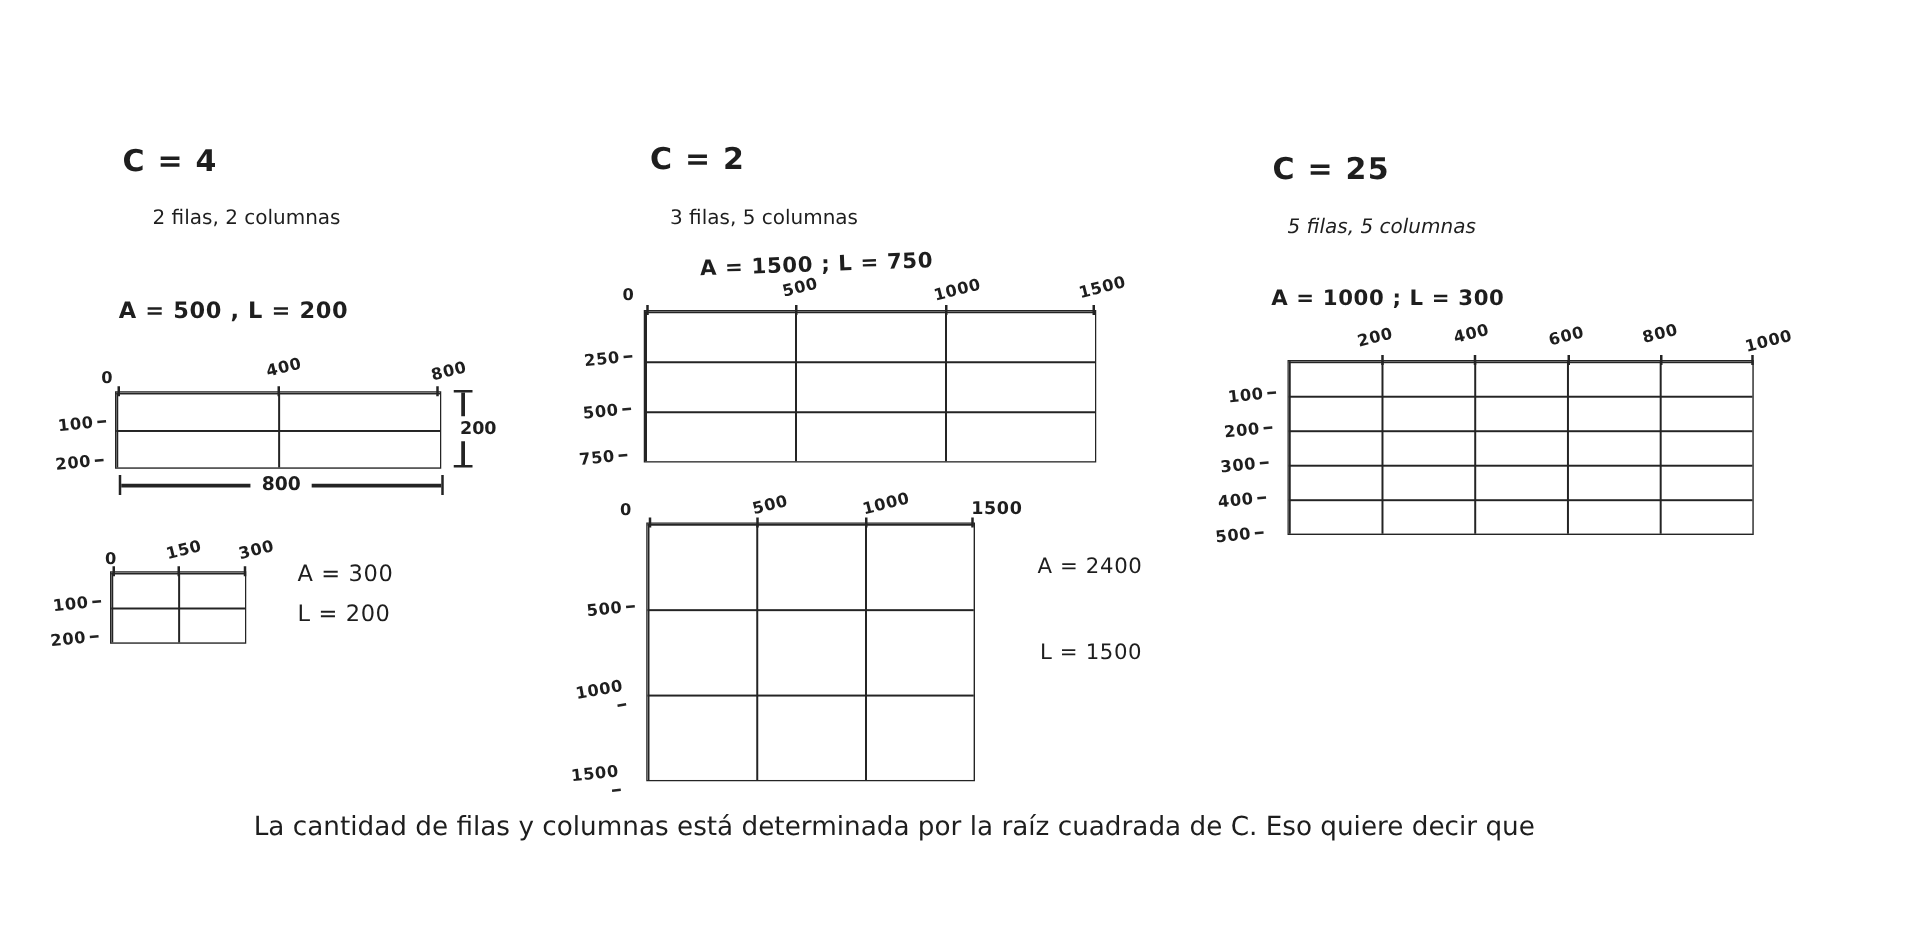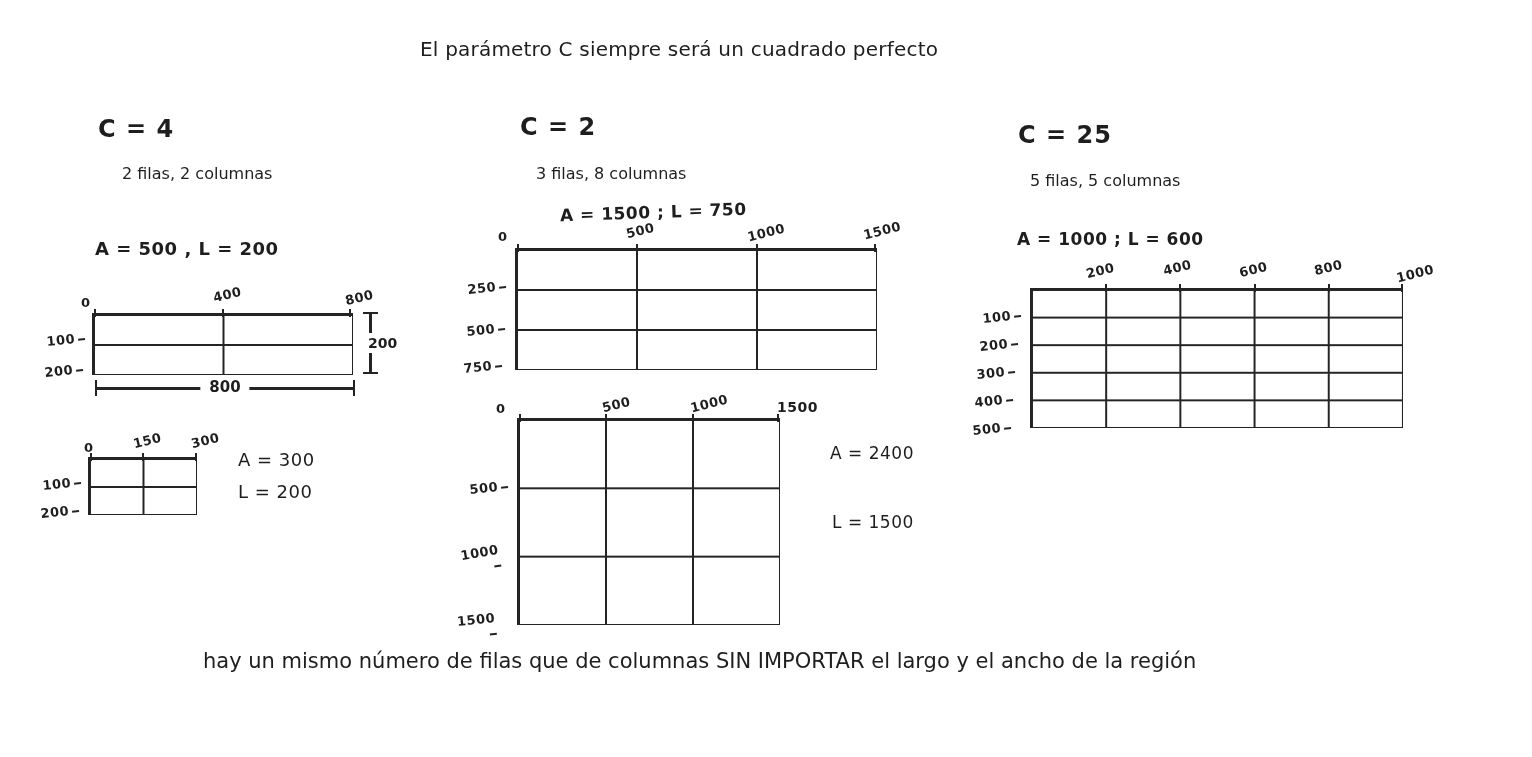--- a/index.html
+++ b/index.html
@@ -67,21 +67,20 @@
   .dim-v-label {
     position:absolute; top:50%; left:4px; transform:translateY(-50%);
     background:#ffffff; padding:2px 1px; font-size:14px; font-weight:700;
   }
 </style>
 </head>
 <body>
 
 <div class="page">
 
-  <div class="abs title" style="left:420px; top:37px;">El parámetro C siempre será un cuadrado perfecto</div>
 
   <div class="abs c-header" style="left:98px; top:115px;">C = 4</div>
   <div class="abs subheader" style="left:122px; top:164px;">2 filas, 2 columnas</div>
   <div class="abs params" style="left:95px; top:238px;">A = 500 ,  L = 200</div>
 
   <div class="plot n2" style="left:92px; top:313px; width:261px; height:62px;">
     <span class="xlab" style="left:-12px; top:-19px;">0</span>
     <span class="xlab rot" style="left:120px; top:-27px;">400</span>
     <span class="xlab rot" style="left:252px; top:-24px;">800</span>
     <i class="xtm" style="left:1px;"></i>
@@ -105,21 +104,21 @@
     <i class="xtm" style="left:1px;"></i>
     <i class="xtm" style="left:53px;"></i>
     <i class="xtm" style="left:106px;"></i>
     <span class="ylab" style="left:-48px; top:18px;">100</span>
     <span class="ylab" style="left:-50px; top:46px;">200</span>
   </div>
   <div class="abs side-label" style="left:238px; top:449px; font-size:18px;">A = 300</div>
   <div class="abs side-label" style="left:238px; top:481px; font-size:18px;">L = 200</div>
 
   <div class="abs c-header" style="left:520px; top:113px;">C = 2</div>
-  <div class="abs subheader" style="left:536px; top:164px;">3 filas, 8 columnas</div>
+  <div class="abs subheader" style="left:536px; top:164px;">3 filas, 5 columnas</div>
   <div class="abs params" style="left:560px; top:202px; font-size:17px; transform:rotate(-2deg);">A = 1500 ;  L = 750</div>
 
   <div class="plot n3" style="left:515px; top:248px; width:362px; height:122px;">
     <span class="xlab" style="left:-18px; top:-20px;">0</span>
     <span class="xlab rot" style="left:110px; top:-26px;">500</span>
     <span class="xlab rot" style="left:231px; top:-24px;">1000</span>
     <span class="xlab rot" style="left:347px; top:-26px;">1500</span>
     <i class="xtm" style="left:1px;"></i>
     <i class="xtm" style="left:120px;"></i>
     <i class="xtm" style="left:240px;"></i>
@@ -139,38 +138,38 @@
     <i class="xtm" style="left:174px;"></i>
     <i class="xtm" style="left:259px;"></i>
     <span class="ylab" style="left:-50px; top:61px;">500</span>
     <span class="ylab" style="left:-58px; top:126px; transform:rotate(-10deg);">1000</span>
     <span class="ylab" style="left:-62px; top:193px;">1500</span>
   </div>
   <div class="abs side-label" style="left:830px; top:443px;">A = 2400</div>
   <div class="abs side-label" style="left:832px; top:476px;margin-top:36px;">L = 1500</div>
 
   <div class="abs c-header" style="left:1018px; top:121px;">C = 25</div>
-  <div class="abs subheader" style="left:1030px; top:171px;">5 filas, 5 columnas</div>
-  <div class="abs params" style="left:1017px; top:229px; font-size:17px;">A = 1000 ;  L = 600</div>
+  <div class="abs subheader" style="left:1030px; top:171px;font-style:italic;">5 filas, 5 columnas</div>
+  <div class="abs params" style="left:1017px; top:229px; font-size:17px;">A = 1000 ;  L = 300</div>
 
   <div class="plot n5" style="left:1030px; top:288px; width:373px; height:140px; border-width:1.5px;">
     <span class="xlab rot" style="left:55px; top:-26px;">200</span>
     <span class="xlab rot" style="left:132px; top:-29px;">400</span>
     <span class="xlab rot" style="left:208px; top:-27px;">600</span>
     <span class="xlab rot" style="left:283px; top:-29px;">800</span>
     <span class="xlab rot" style="left:365px; top:-23px;">1000</span>
     <i class="xtm" style="left:74px;"></i>
     <i class="xtm" style="left:148px;"></i>
     <i class="xtm" style="left:223px;"></i>
     <i class="xtm" style="left:297px;"></i>
     <i class="xtm" style="left:370px;"></i>
     <span class="ylab" style="left:-50px; top:20px;">100</span>
     <span class="ylab" style="left:-53px; top:48px;">200</span>
     <span class="ylab" style="left:-56px; top:76px;">300</span>
     <span class="ylab" style="left:-58px; top:104px;">400</span>
     <span class="ylab" style="left:-60px; top:132px;">500</span>
   </div>
 
   <div class="abs" style="left:203px; top:646px;">
-    <div class="footer-line">hay un mismo número de filas que de columnas SIN IMPORTAR el largo y el ancho de la región</div>
+    <div class="footer-line">La cantidad de filas y columnas está determinada por la raíz cuadrada de C. Eso quiere decir que</div>
   </div>
 
 </div>
 
 </body></html>

